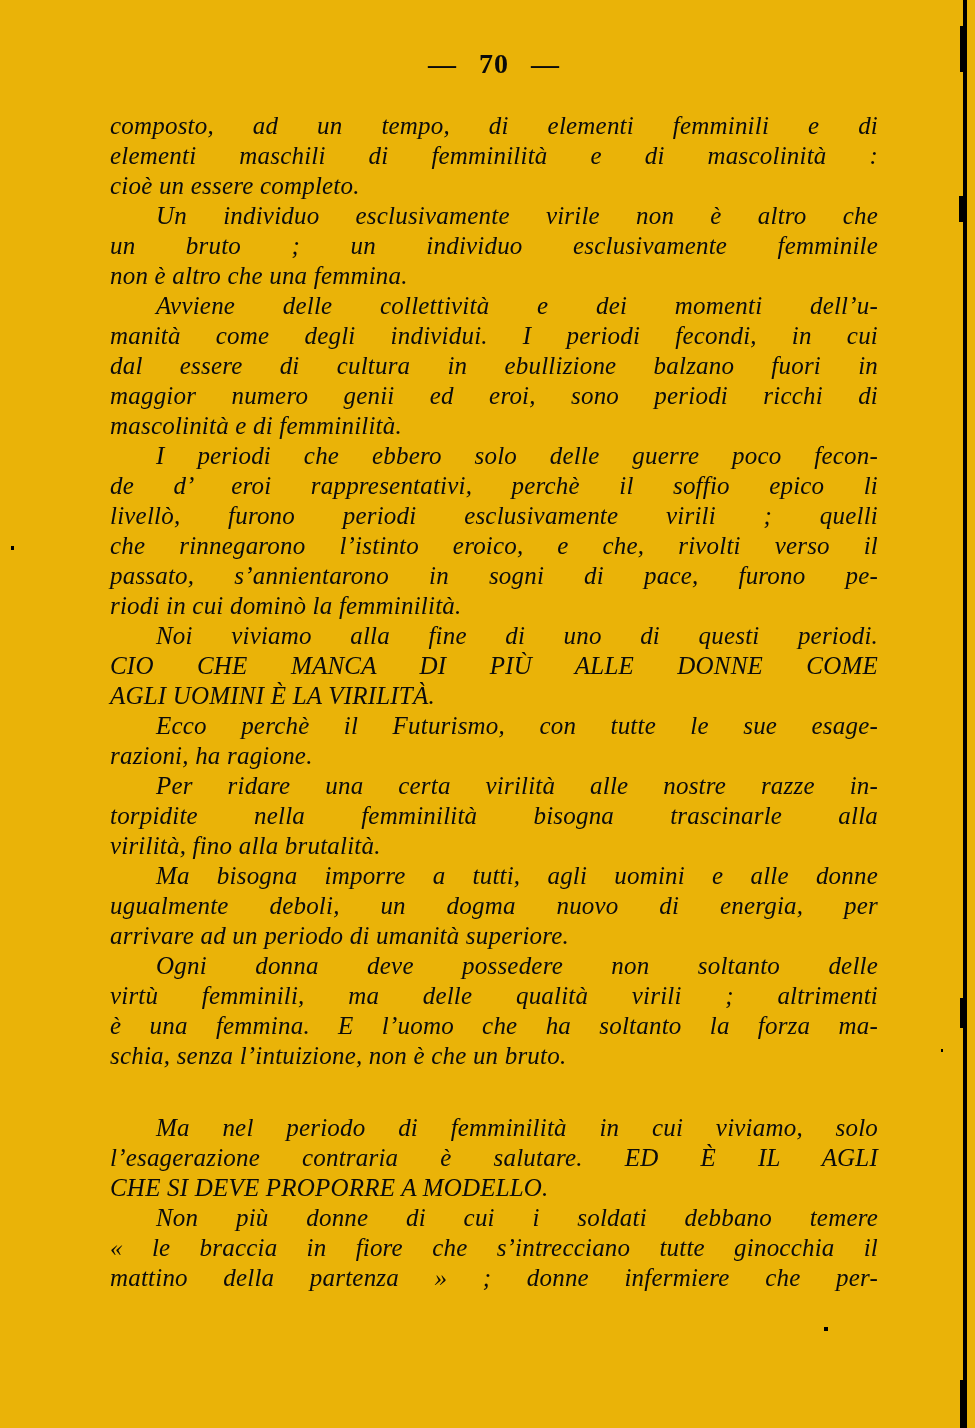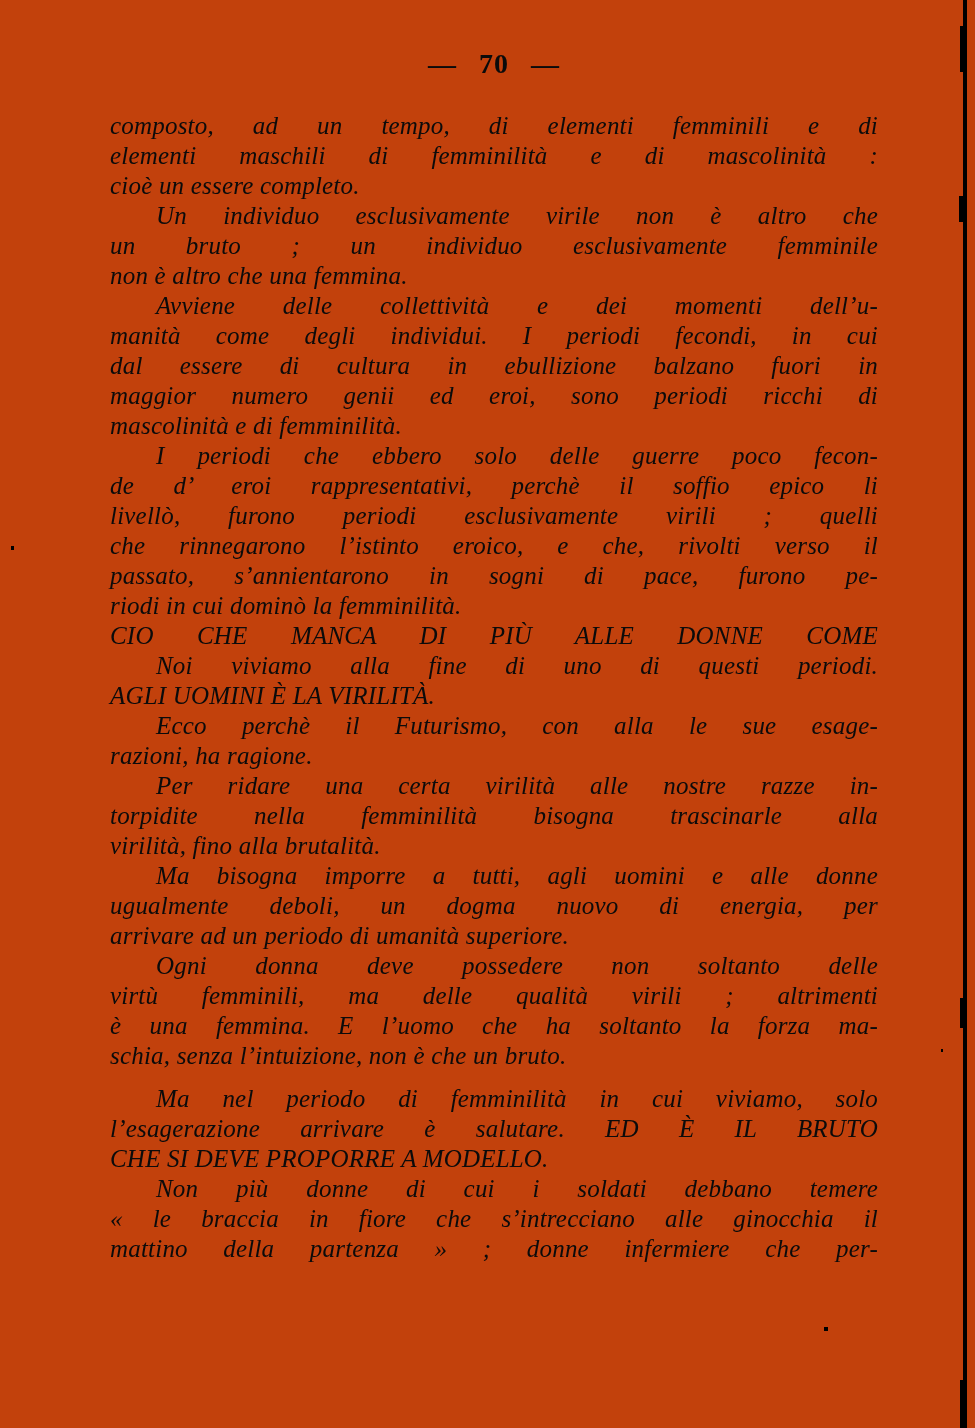--- a/index.html
+++ b/index.html
@@ -3,21 +3,21 @@
 <meta charset="utf-8">
 <style>
   html, body {
     margin: 0; padding: 0;
     width: 975px; height: 1428px;
     background: #ffffff;
   }
   .page {
     position: relative;
     width: 975px; height: 1428px;
-    background: #c2410c;
+    background: #eab308;
     overflow: hidden;
     font-family: "Liberation Serif", "DejaVu Serif", serif;
     color: #0b0b0b;
   }
   .page-number {
     position: absolute;
     top: 48px; left: 110px; width: 768px;
     text-align: center;
     font-size: 28px;
     font-weight: bold;
@@ -39,21 +39,21 @@
     overflow: visible;
     white-space: nowrap;
   }
   .line.just { white-space: normal; }
   .line.endline {
     text-align: left;
     text-align-last: left;
     white-space: normal;
   }
   .line.indent { text-indent: 46px; }
-  .para.gap { margin-top: 13px; }
+  .para.gap { margin-top: 42px; }
 
   
   .scan-vline {
     position: absolute;
     left: 963px; top: 0; width: 4px; height: 1428px;
     background: #000;
   }
   .scan-blip { position: absolute; background: #000; }
   .blip-a { left: 960px; top: 26px;   width: 6px; height: 46px; }
   .blip-b { left: 959px; top: 196px;  width: 8px; height: 26px; }
@@ -90,52 +90,52 @@
       </div>
       <div class="para">
         <div class="line just indent">I periodi che ebbero solo delle guerre poco fecon-</div>
         <div class="line just">de d’ eroi rappresentativi, perchè il soffio epico li</div>
         <div class="line just">livellò, furono periodi esclusivamente virili ; quelli</div>
         <div class="line just">che rinnegarono l’istinto eroico, e che, rivolti verso il</div>
         <div class="line just">passato, s’annientarono in sogni di pace, furono pe-</div>
         <div class="line endline">riodi in cui dominò la femminilità.</div>
       </div>
       <div class="para">
+        <div class="line just indent">Noi viviamo alla fine di uno di questi periodi.</div>
         <div class="line just">CIO CHE MANCA DI PIÙ ALLE DONNE COME</div>
-        <div class="line just indent">Noi viviamo alla fine di uno di questi periodi.</div>
         <div class="line endline">AGLI UOMINI È LA VIRILITÀ.</div>
       </div>
       <div class="para">
-        <div class="line just indent">Ecco perchè il Futurismo, con alla le sue esage-</div>
+        <div class="line just indent">Ecco perchè il Futurismo, con tutte le sue esage-</div>
         <div class="line endline">razioni, ha ragione.</div>
       </div>
       <div class="para">
         <div class="line just indent">Per ridare una certa virilità alle nostre razze in-</div>
         <div class="line just">torpidite nella femminilità bisogna trascinarle alla</div>
         <div class="line endline">virilità, fino alla brutalità.</div>
       </div>
       <div class="para">
         <div class="line just indent">Ma bisogna imporre a tutti, agli uomini e alle donne</div>
         <div class="line just">ugualmente deboli, un dogma nuovo di energia, per</div>
         <div class="line endline">arrivare ad un periodo di umanità superiore.</div>
       </div>
       <div class="para">
         <div class="line just indent">Ogni donna deve possedere non soltanto delle</div>
         <div class="line just">virtù femminili, ma delle qualità virili ; altrimenti</div>
         <div class="line just">è una femmina. E l’uomo che ha soltanto la forza ma-</div>
         <div class="line endline">schia, senza l’intuizione, non è che un bruto.</div>
       </div>
       <div class="para gap">
         <div class="line just indent">Ma nel periodo di femminilità in cui viviamo, solo</div>
-        <div class="line just">l’esagerazione arrivare è salutare. ED È IL BRUTO</div>
+        <div class="line just">l’esagerazione contraria è salutare. ED È IL AGLI</div>
         <div class="line endline">CHE SI DEVE PROPORRE A MODELLO.</div>
       </div>
       <div class="para">
         <div class="line just indent">Non più donne di cui i soldati debbano temere</div>
-        <div class="line just">« le braccia in fiore che s’intrecciano alle ginocchia il</div>
+        <div class="line just">« le braccia in fiore che s’intrecciano tutte ginocchia il</div>
         <div class="line just">mattino della partenza » ; donne infermiere che per-</div>
       </div>
     </div>
 
   <div class="scan-vline"></div>
   <div class="scan-blip blip-a"></div>
   <div class="scan-blip blip-b"></div>
   <div class="scan-blip blip-c"></div>
   <div class="scan-blip blip-d"></div>
   <div class="speck speck-left"></div>

